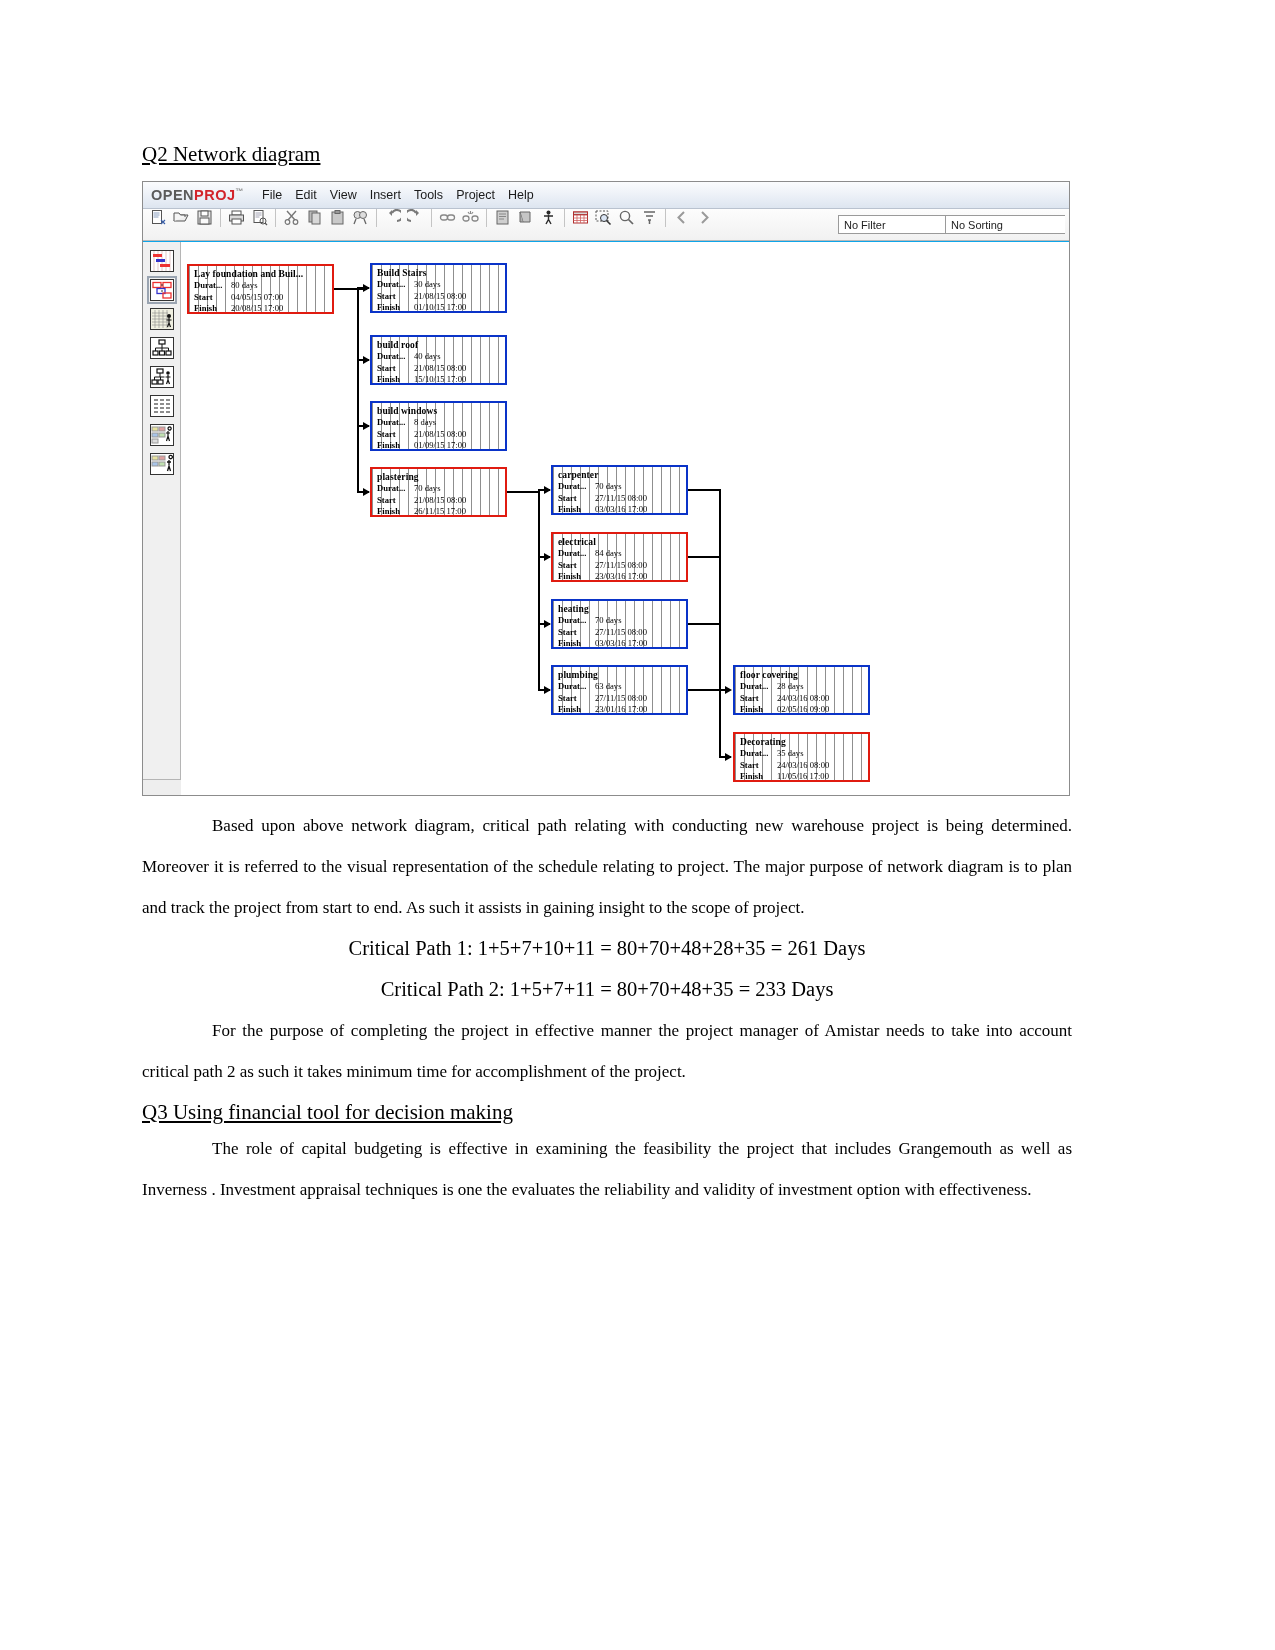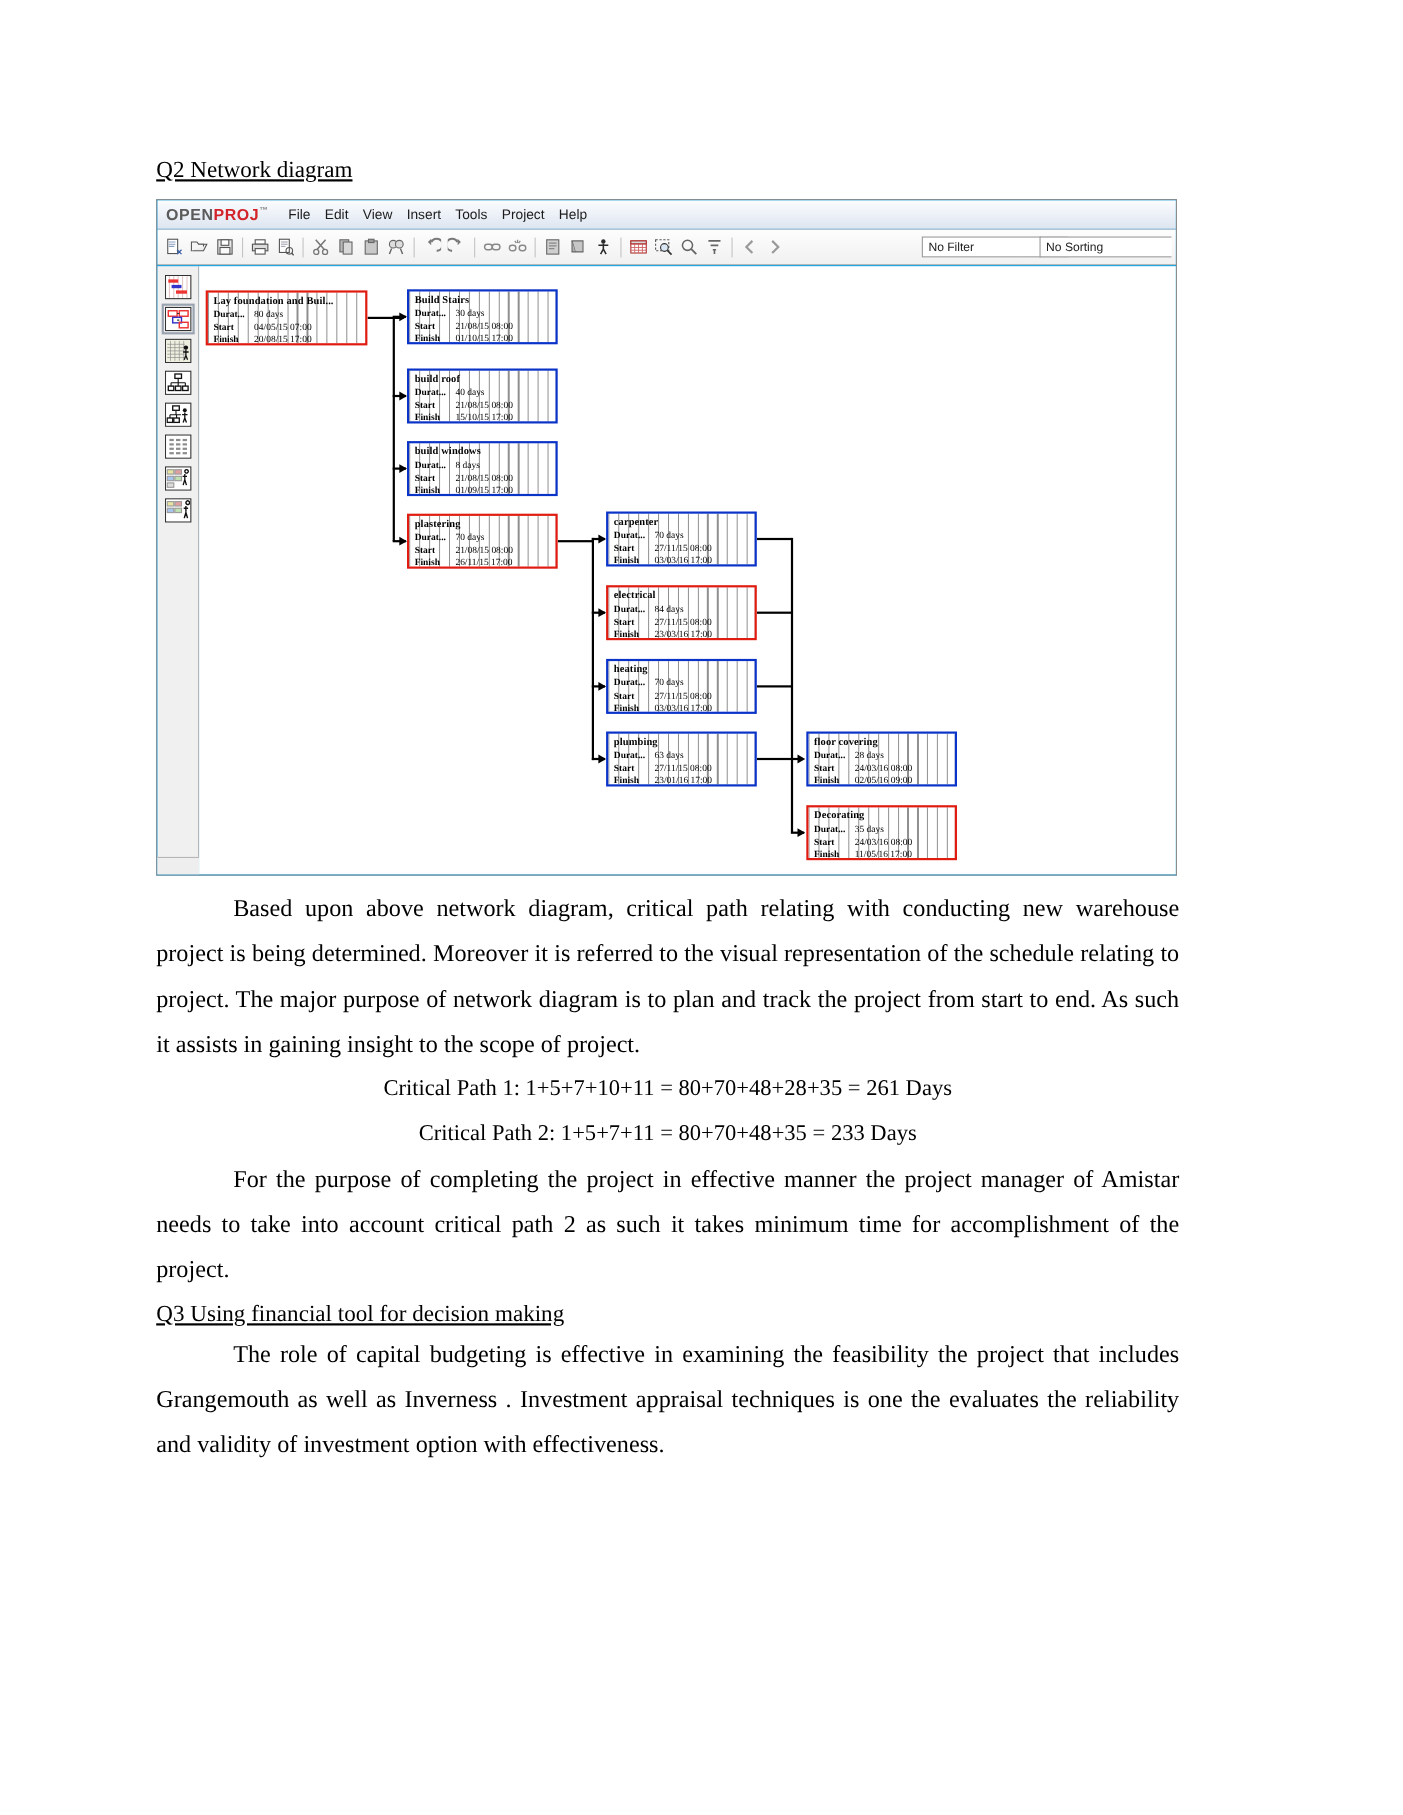--- a/index.html
+++ b/index.html
@@ -29,21 +29,21 @@
     width: 930px;
   }
   .heading {
     font-size: 21px;
     line-height: 1.35;
     text-decoration: underline;
     margin: 0 0 12px 0;
     font-family: "Liberation Serif", serif;
   }
   .para {
-    font-size: 22px;
+    font-size: 17px;
     line-height: 41px;
     text-align: justify;
     text-justify: inter-word;
     margin: 0;
     text-indent: 70px;
   }
   .centered {
     font-size: 20.5px;
     line-height: 41px;
     text-align: center;
@@ -89,21 +89,21 @@
     margin-right: 13px;
     white-space: nowrap;
     cursor: default;
   }
   
   .toolbar {
     height: 32px;
     background: linear-gradient(to bottom,#fdfdfd 0%, #f1f1f1 100%);
     border-bottom: 1px solid #b9b9b9;
     display: flex;
-    align-items: center;
+    align-items: flex-start;
     padding-left: 4px;
     box-sizing: border-box;
     position: relative;
   }
   .tb-icon {
     width: 17px; height: 17px;
     margin: 0 3px;
     position: relative;
     flex: none;
   }

